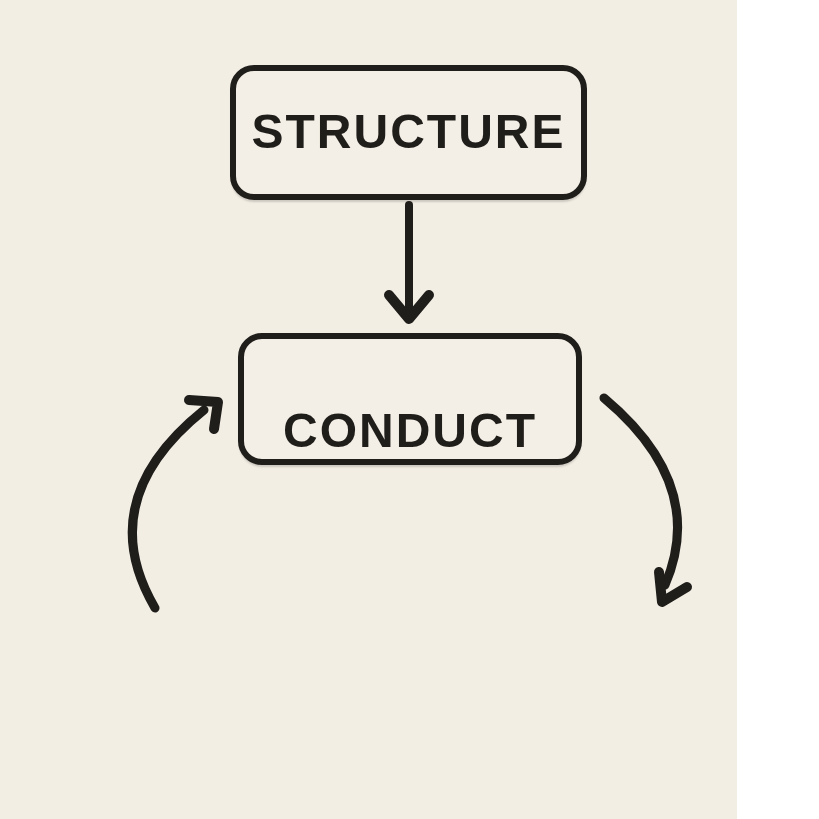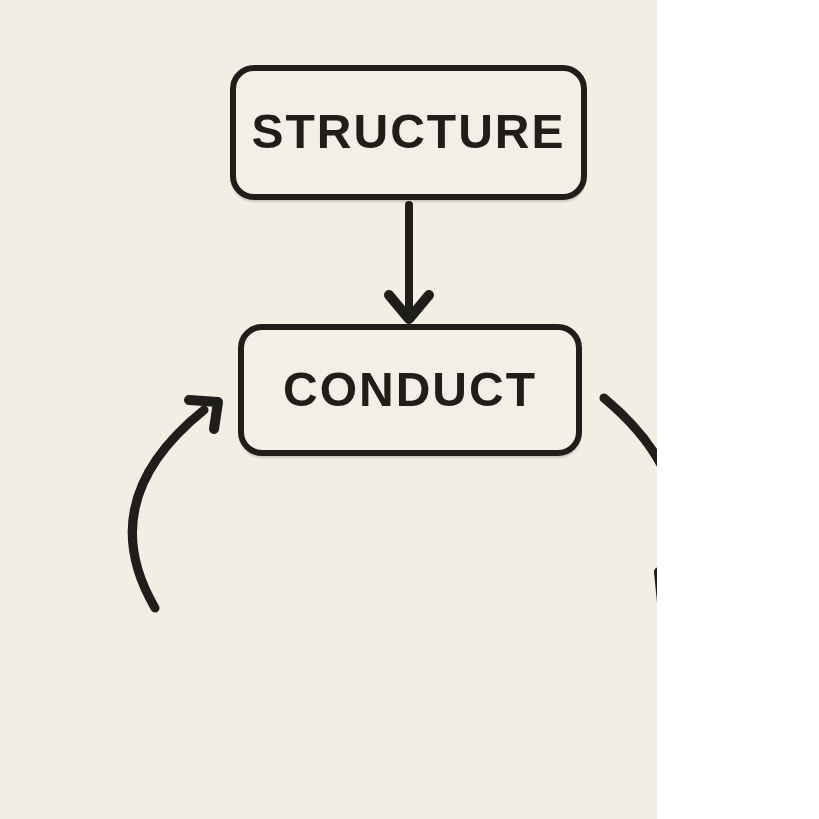--- a/index.html
+++ b/index.html
@@ -1,21 +1,21 @@
 <!DOCTYPE html>
 <html><head>
 <meta charset="utf-8">
 <style>
   html, body {
     margin: 0;
     padding: 0;
   }
   .canvas {
     position: relative;
-    width: 657px;
+    width: 737px;
     height: 819px;
     background: #f2eee4;
     overflow: hidden;
     font-family: "Liberation Sans", sans-serif;
   }
   .arrow-layer {
     position: absolute;
     left: 0;
     top: 0;
     width: 819px;
@@ -41,23 +41,24 @@
     transform: translateY(-1px);
   }
   .node-structure {
     left: 230px;
     top: 65px;
     width: 357px;
     height: 135px;
   }
   .node-conduct {
     left: 238px;
-    top: 324px;
+    top: 333px;
     width: 344px;
     height: 132px;
+    align-items: flex-end;
   }
   .node-performance {
     left: 170px;
     top: 608px;
     width: 477px;
     height: 135px;
   }
   .stroke {
     fill: none;
     stroke: #201e1b;

